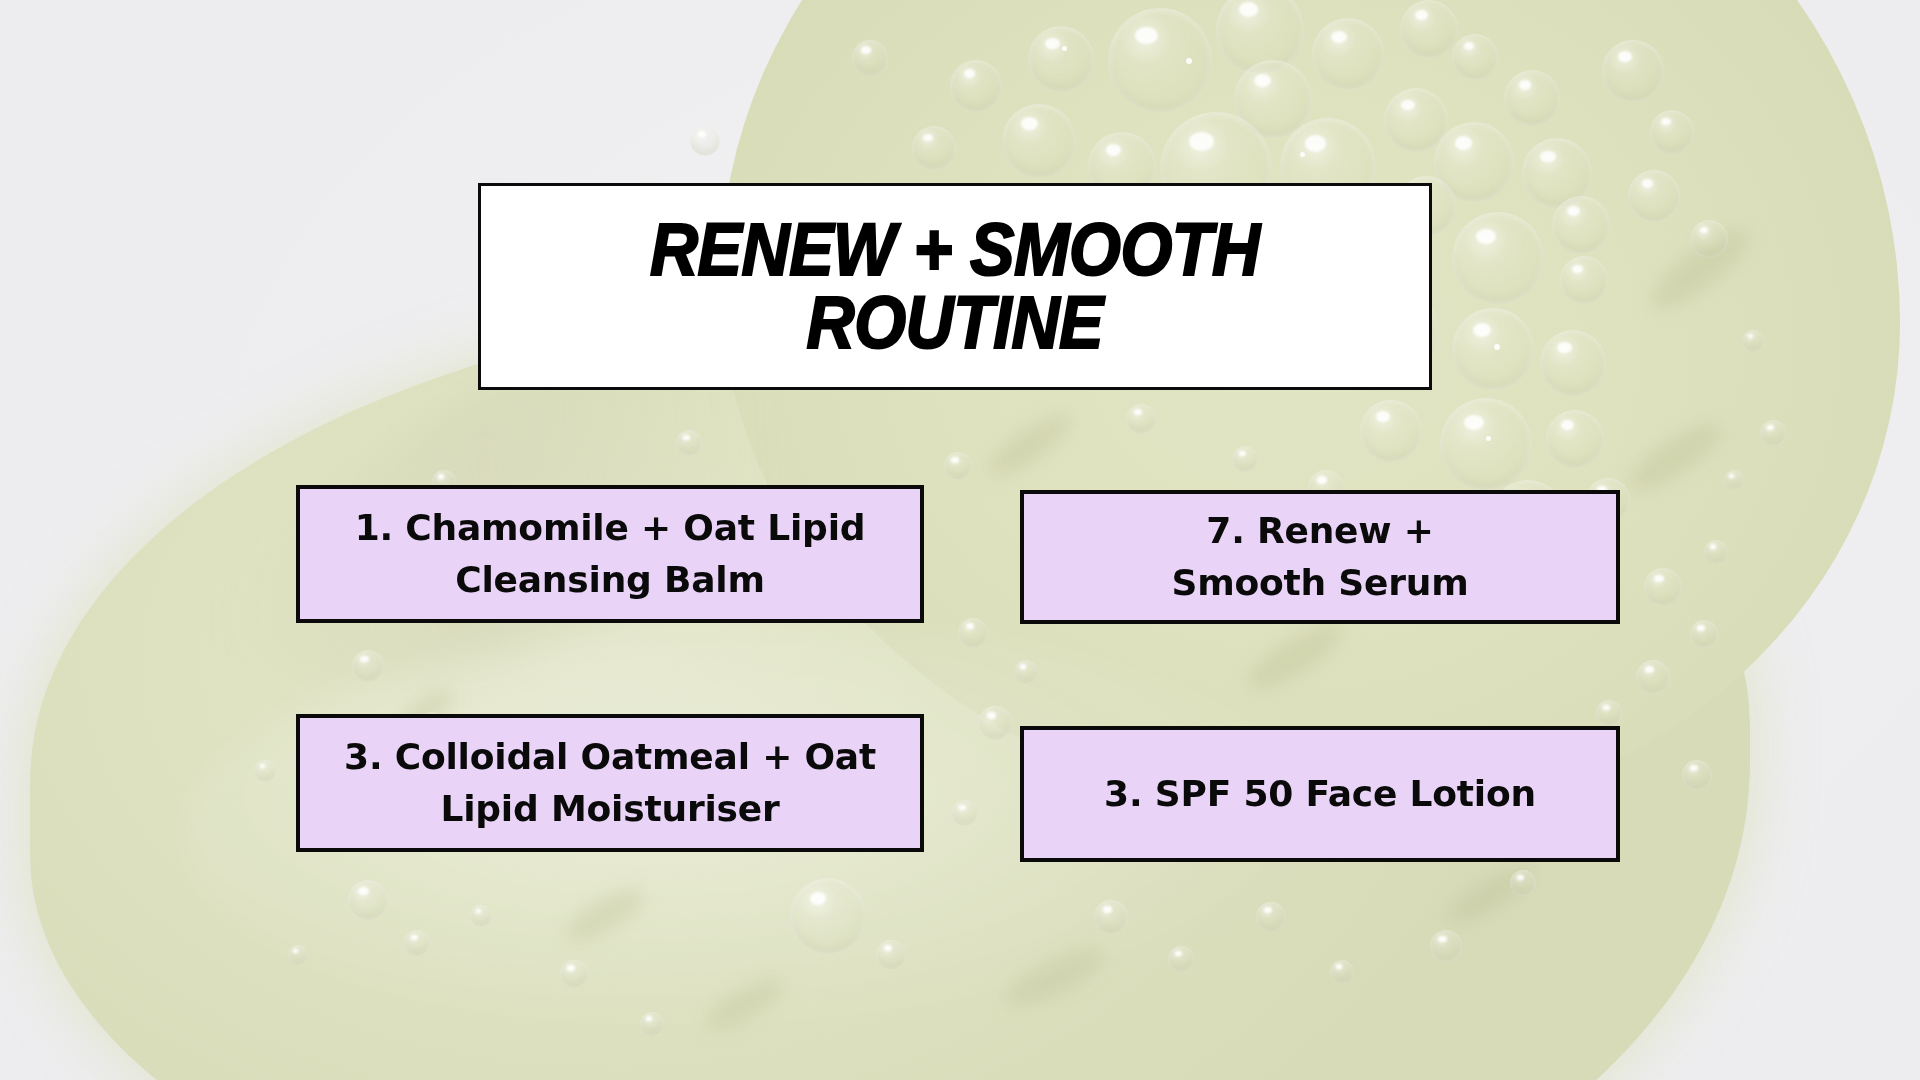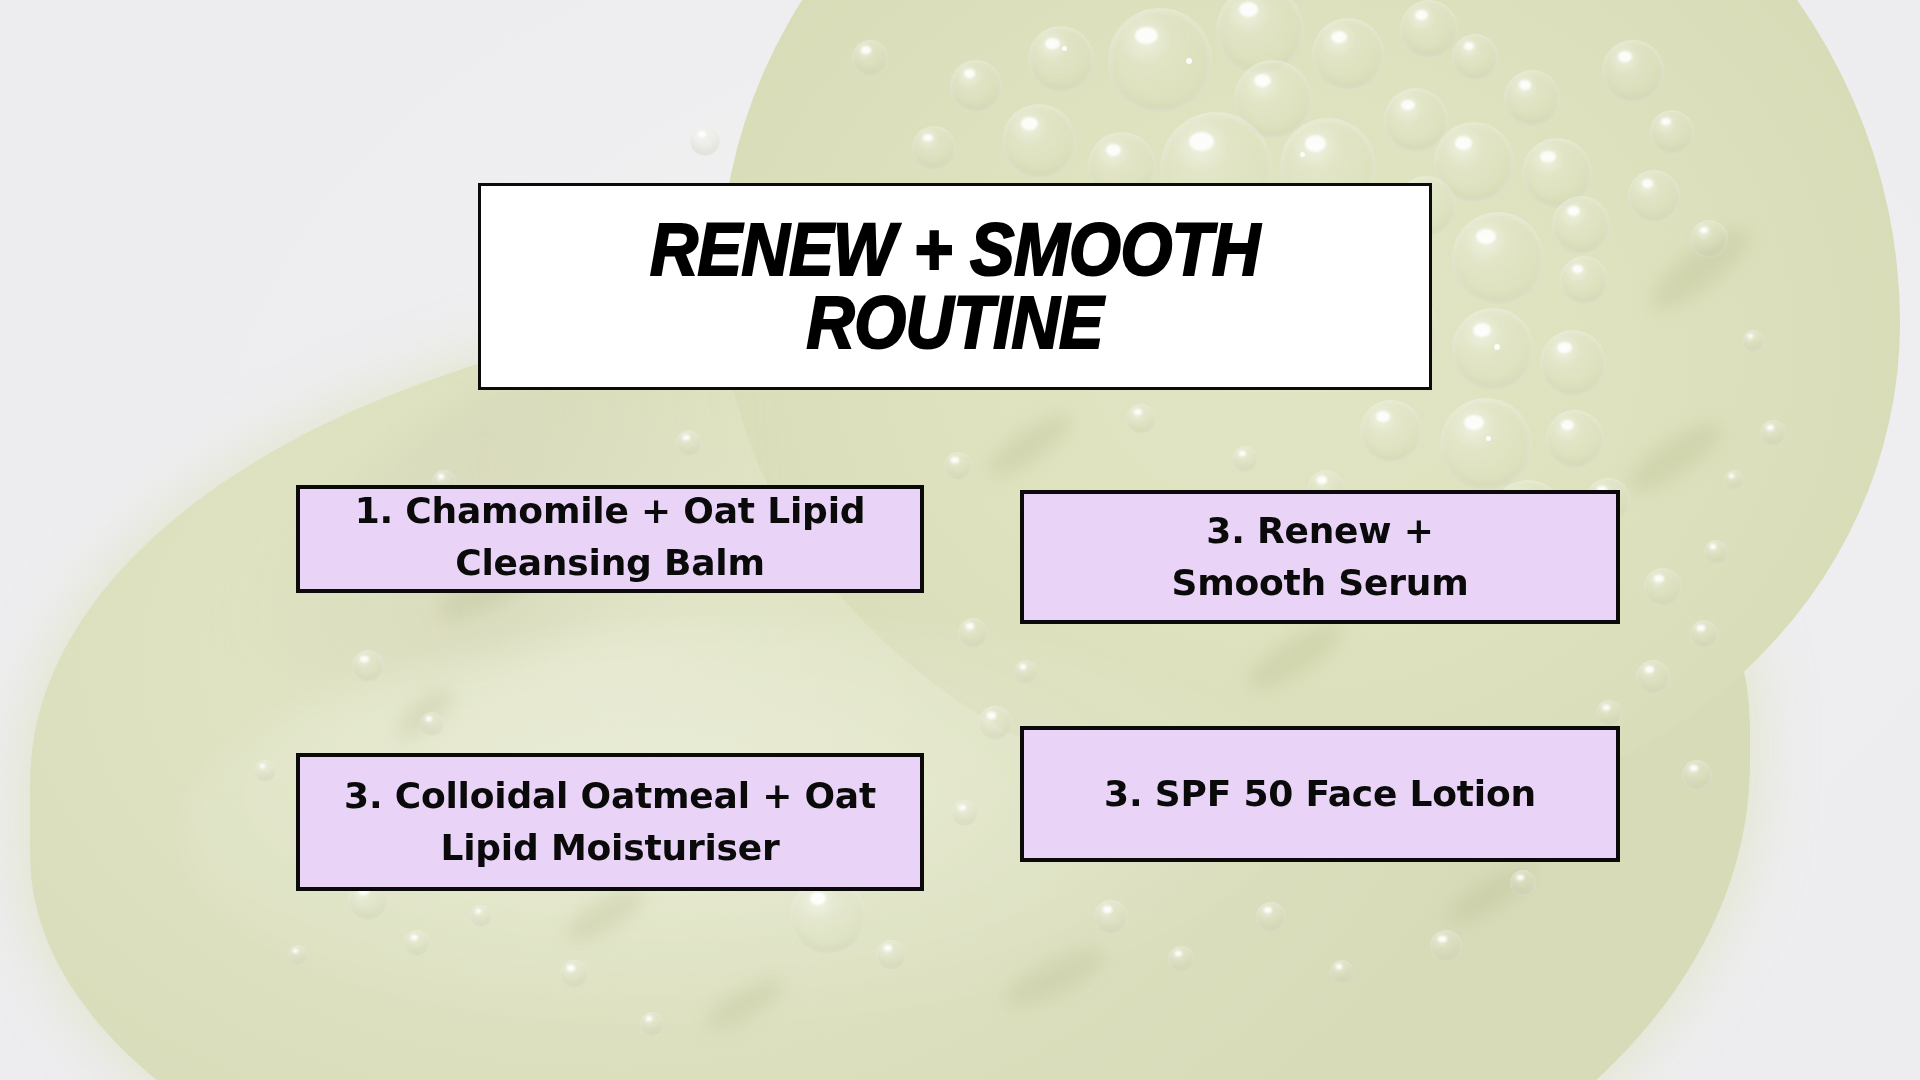--- a/index.html
+++ b/index.html
@@ -152,23 +152,23 @@
     font-family: "DejaVu Sans", "Liberation Sans", sans-serif;
     font-weight: 700;
     font-size: 36px;
     line-height: 1.45;
     color: #0a0a0a;
     letter-spacing: -0.2px;
     white-space: pre-line;
     padding: 0 14px;
   }
 
-  #step-1 { left: 296px;  top: 485px; width: 628px; height: 108px; align-items: flex-end; }
+  #step-1 { left: 296px;  top: 485px; width: 628px; height: 138px; }
   #step-2 { left: 1020px; top: 490px; width: 600px; height: 134px; }
-  #step-3 { left: 296px;  top: 753px; width: 628px; height: 138px; }
+  #step-3 { left: 296px;  top: 714px; width: 628px; height: 138px; }
   #step-4 { left: 1020px; top: 726px; width: 600px; height: 136px; }
 </style>
 </head>
 <body>
 
 <div class="photo-stage">
 
   <div class="gel-lobe-a"></div>
   <div class="gel-lobe-b"></div>
   <div class="gel-sheen"></div>
@@ -276,21 +276,21 @@
   <div class="title-text">RENEW + SMOOTH
 ROUTINE</div>
 </div>
 
 <div class="step-box" id="step-1">
   <div class="step-label">1. Chamomile + Oat Lipid
 Cleansing Balm</div>
 </div>
 
 <div class="step-box" id="step-2">
-  <div class="step-label">3. Renew +
+  <div class="step-label">7. Renew +
 Smooth Serum</div>
 </div>
 
 <div class="step-box" id="step-3">
   <div class="step-label">3. Colloidal Oatmeal + Oat
 Lipid Moisturiser</div>
 </div>
 
 <div class="step-box" id="step-4">
   <div class="step-label">3. SPF 50 Face Lotion</div>

